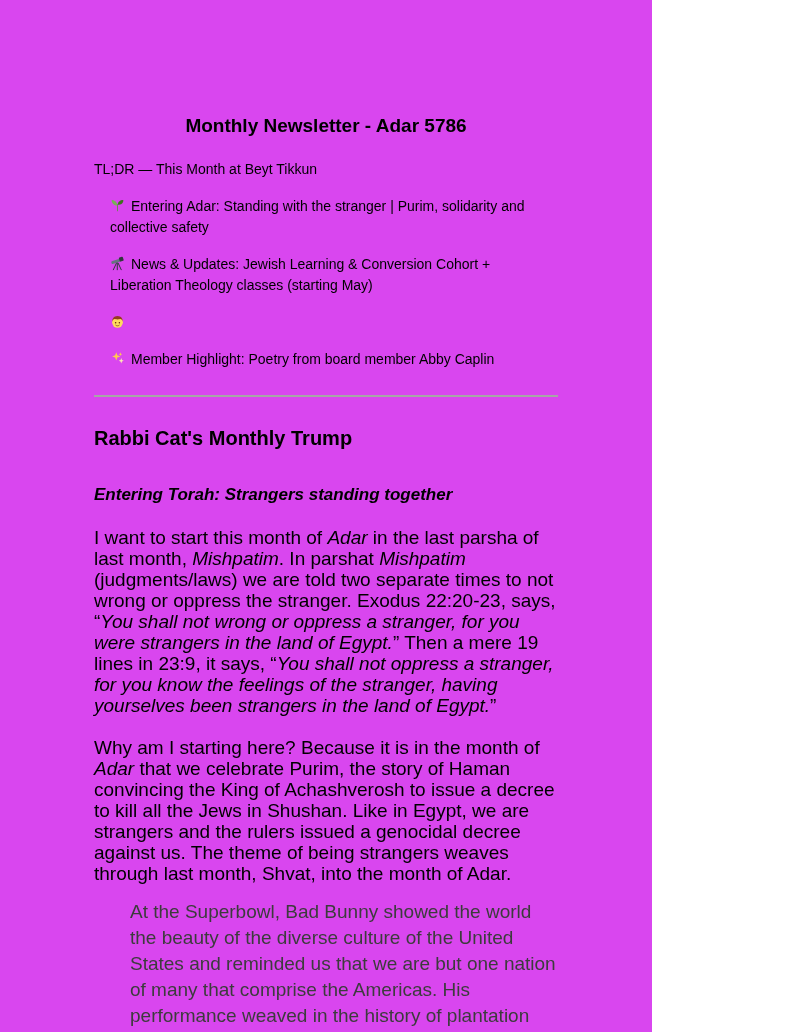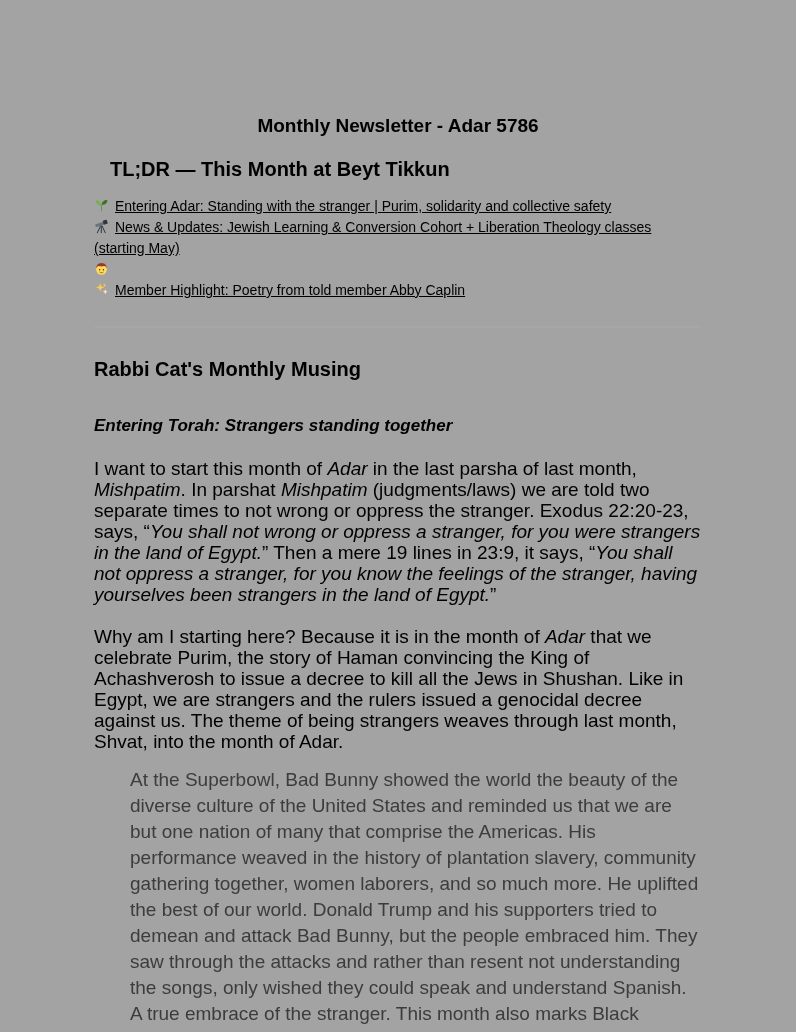--- a/index.html
+++ b/index.html
@@ -4,33 +4,33 @@
 <style>
   html, body { margin: 0; padding: 0; background: #ffffff; }
   body {
     width: 796px; height: 1032px;
     font-family: "Liberation Sans", sans-serif;
     color: #000000;
     overflow: hidden;
   }
   .page {
     box-sizing: border-box;
-    width: 796px; height: 1032px;
+    width: 652px; height: 1032px;
     padding: 114px 94px 16px 94px;
-    background: #a3a3a3;
+    background: #d946ef;
   }
   .doc-title {
     font-size: 19px; font-weight: bold; text-align: center;
     line-height: 24px; margin: 0;
   }
   .tldr { margin-top: 21px; }
   .tldr-heading {
-    font-size: 20px; font-weight: bold; line-height: 21px; margin: 16px;
+    font-size: 14px; font-weight: normal; line-height: 21px; margin: 0;
   }
-  .tldr-item { font-size: 14px; line-height: 21px; margin: 0; text-decoration: underline; }
+  .tldr-item { font-size: 14px; line-height: 21px; margin: 16px; }
   .icon {
     display: inline-block; width: 15px; height: 15px;
     vertical-align: -2px; margin-right: 6px;
   }
   .icon svg { width: 100%; height: 100%; display: block; }
   .divider {
     border: none; margin: 25px 0 0 0;
     border-top: 2px solid var(--divider-color, #a6a6a6);
   }
   .section-heading {
@@ -88,28 +88,28 @@
     <path d="M14 27c2.5 2 5.5 2 8 0" stroke="#662113" stroke-width="1.5" fill="none" stroke-linecap="round"></path>
   </svg>
 </span></p>
 
   <p class="tldr-item"><span class="icon">
   <svg viewBox="0 0 36 36" xmlns="http://www.w3.org/2000/svg">
     <path fill="#FFCC4D" d="M15 3l2.6 7.4L25 13l-7.4 2.6L15 23l-2.6-7.4L5 13l7.4-2.6z"></path>
     <path fill="#FFE8B6" d="M27 17l1.7 4.8 4.3 1.7-4.3 1.7L27 30l-1.7-4.8-4.3-1.7 4.3-1.7z"></path>
     <path fill="#FFCC4D" d="M25 3l1.2 3.3 3.3 1.2-3.3 1.2L25 12l-1.2-3.3-3.3-1.2 3.3-1.2z"></path>
   </svg>
-</span><span>Member Highlight: Poetry from told member Abby Caplin</span></p>
+</span><span>Member Highlight: Poetry from board member Abby Caplin</span></p>
 </div>
   </section>
 
   <hr class="divider">
 
   <section>
-    <h2 class="section-heading">Rabbi Cat's Monthly Musing</h2>
+    <h2 class="section-heading">Rabbi Cat's Monthly Trump</h2>
     <h3 class="section-subheading">Entering Torah: Strangers standing together</h3>
     <div id="musing-paragraphs">
         <p class="body-para"><span>I want to start this month of </span><em>Adar</em><span> in the last parsha of last month, </span><em>Mishpatim</em><span>. In parshat </span><em>Mishpatim</em><span> (judgments/laws) we are told two separate times to not wrong or oppress the stranger. Exodus 22:20-23, says, “</span><em>You shall not wrong or oppress a stranger, for you were strangers in the land of Egypt.</em><span>” Then a mere 19 lines in 23:9, it says, “</span><em>You shall not oppress a stranger, for you know the feelings of the stranger, having yourselves been strangers in the land of Egypt.</em><span>”</span></p>
         <p class="body-para"><span>Why am I starting here? Because it is in the month of </span><em>Adar</em><span> that we celebrate Purim, the story of Haman convincing the King of Achashverosh to issue a decree to kill all the Jews in Shushan. Like in Egypt, we are strangers and the rulers issued a genocidal decree against us. The theme of being strangers weaves through last month, Shvat, into the month of Adar.</span></p>
         <p class="body-para wide"><span>At the Superbowl, Bad Bunny showed the world the beauty of the diverse culture of the United States and reminded us that we are but one nation of many that comprise the Americas. His performance weaved in the history of plantation slavery, community gathering together, women laborers, and so much more. He uplifted the best of our world. Donald Trump and his supporters tried to demean and attack Bad Bunny, but the people embraced him. They saw through the attacks and rather than resent not understanding the songs, only wished they could speak and understand Spanish. A true embrace of the stranger. This month also marks Black History Month, the beginning of</span></p>
       </div>
   </section>
 
 </div>
 

